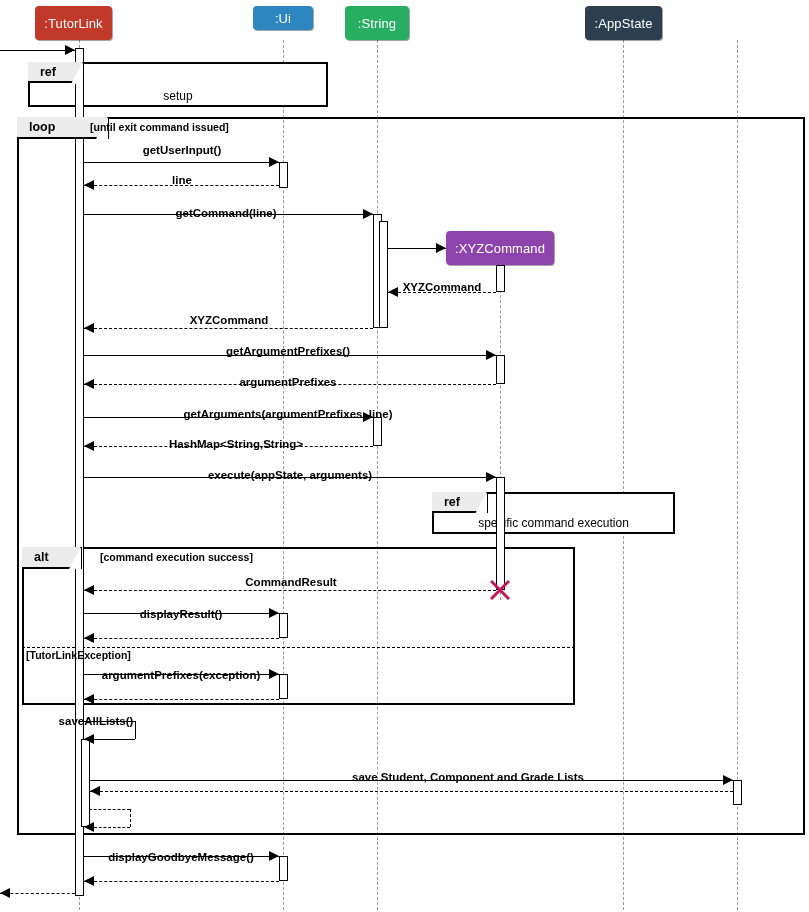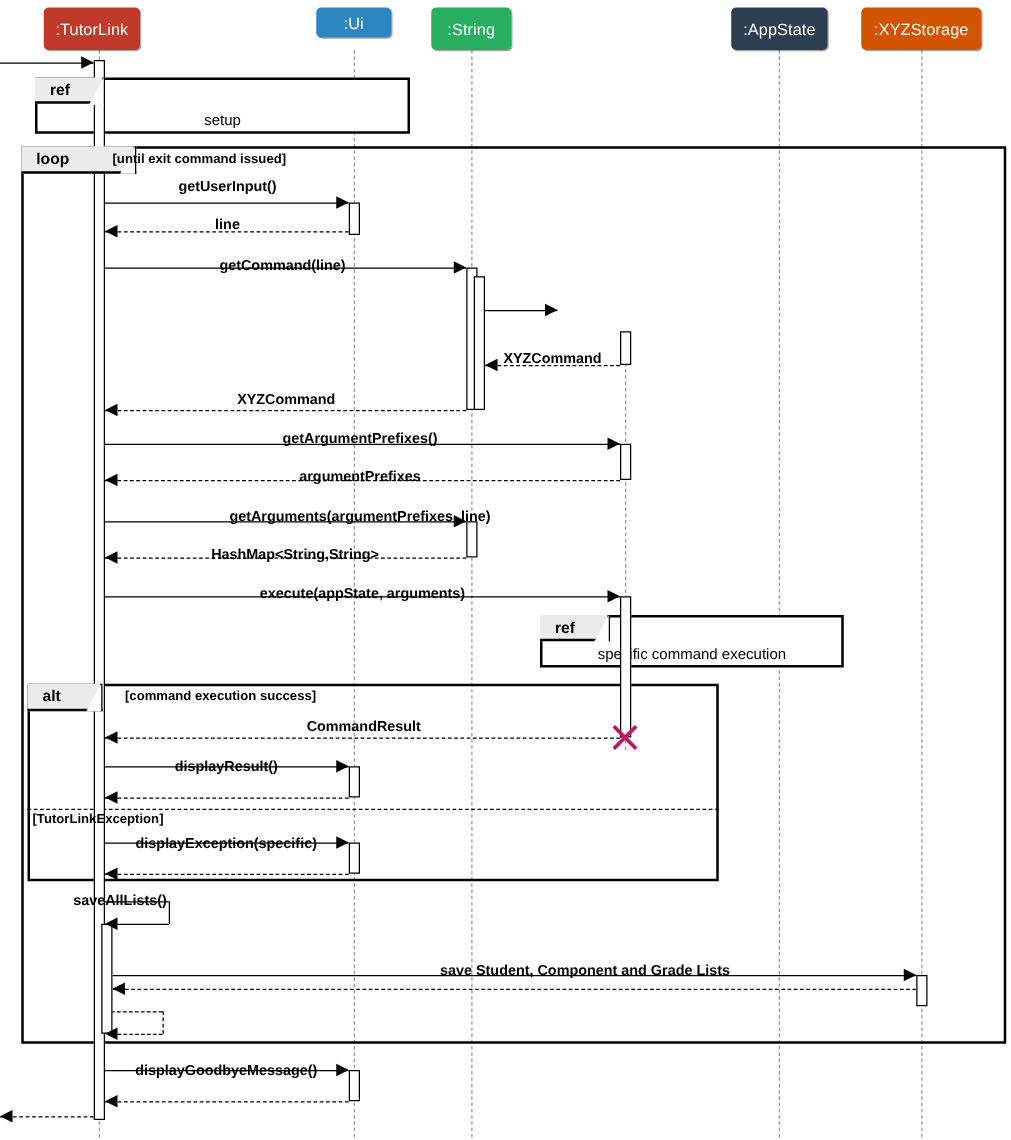--- a/index.html
+++ b/index.html
@@ -222,21 +222,21 @@
     <div class="msgline dashed" style="left: 84px; top: 590px; width: 412px;"></div>
     <div class="arrow-l" style="left: 84px; top: 585px;"></div>
     <div class="msglabel center" style="left: 291px; top: 576px;">CommandResult</div>
     <div class="msgline" style="left: 84px; top: 613px; width: 195px;"></div>
     <div class="arrow-r" style="left: 269px; top: 608px;"></div>
     <div class="msglabel center" style="left: 181px; top: 608px;">displayResult()</div>
     <div class="msgline dashed" style="left: 84px; top: 638px; width: 195px;"></div>
     <div class="arrow-l" style="left: 84px; top: 633px;"></div>
     <div class="msgline" style="left: 84px; top: 674px; width: 195px;"></div>
     <div class="arrow-r" style="left: 269px; top: 669px;"></div>
-    <div class="msglabel center" style="left: 181px; top: 669px;">displayException(specific)</div>
+    <div class="msglabel center" style="left: 181px; top: 669px;">argumentPrefixes(exception)</div>
     <div class="msgline dashed" style="left: 84px; top: 699px; width: 195px;"></div>
     <div class="arrow-l" style="left: 84px; top: 694px;"></div>
     <div class="msgline" style="left: 84px; top: 721px; width: 51px;"></div>
     <div class="vline" style="left: 135px; top: 721px; height: 18px;"></div>
     <div class="msgline" style="left: 94px; top: 739px; width: 41px;"></div>
     <div class="arrow-l" style="left: 84px; top: 734px;"></div>
     <div class="msglabel center" style="left: 96px; top: 715px;">saveAllLists()</div>
     <div class="msgline" style="left: 90px; top: 780px; width: 643px;"></div>
     <div class="arrow-r" style="left: 723px; top: 775px;"></div>
     <div class="msglabel center" style="left: 424px; top: 771px; margin-left: 44px;">save Student, Component and Grade Lists</div>
@@ -275,16 +275,16 @@
     </div>
     <div class="participant" style="left: 253px; top: 6px; width: 60px; height: 24px; background: rgb(46, 134, 193); z-index: 20;">
       <span>:Ui</span>
     </div>
     <div class="participant" style="left: 345px; top: 6px; width: 64px; height: 34px; background: rgb(39, 174, 96); z-index: 20;">
       <span>:String</span>
     </div>
     <div class="participant" style="left: 585px; top: 6px; width: 77px; height: 34px; background: rgb(44, 62, 80); z-index: 20;">
       <span>:AppState</span>
     </div>
-    <div class="participant" style="left: 689px; top: 6px; width: 96px; height: 34px; background: rgb(211, 84, 0); z-index: 20;">
-      <span>:XYZStorage</span>
+    <div class="participant" style="left: 446px; top: 231px; width: 108px; height: 34px; background: rgb(142, 68, 173); z-index: 20;">
+      <span>:XYZCommand</span>
     </div>
   </div>
 
 </body></html>

